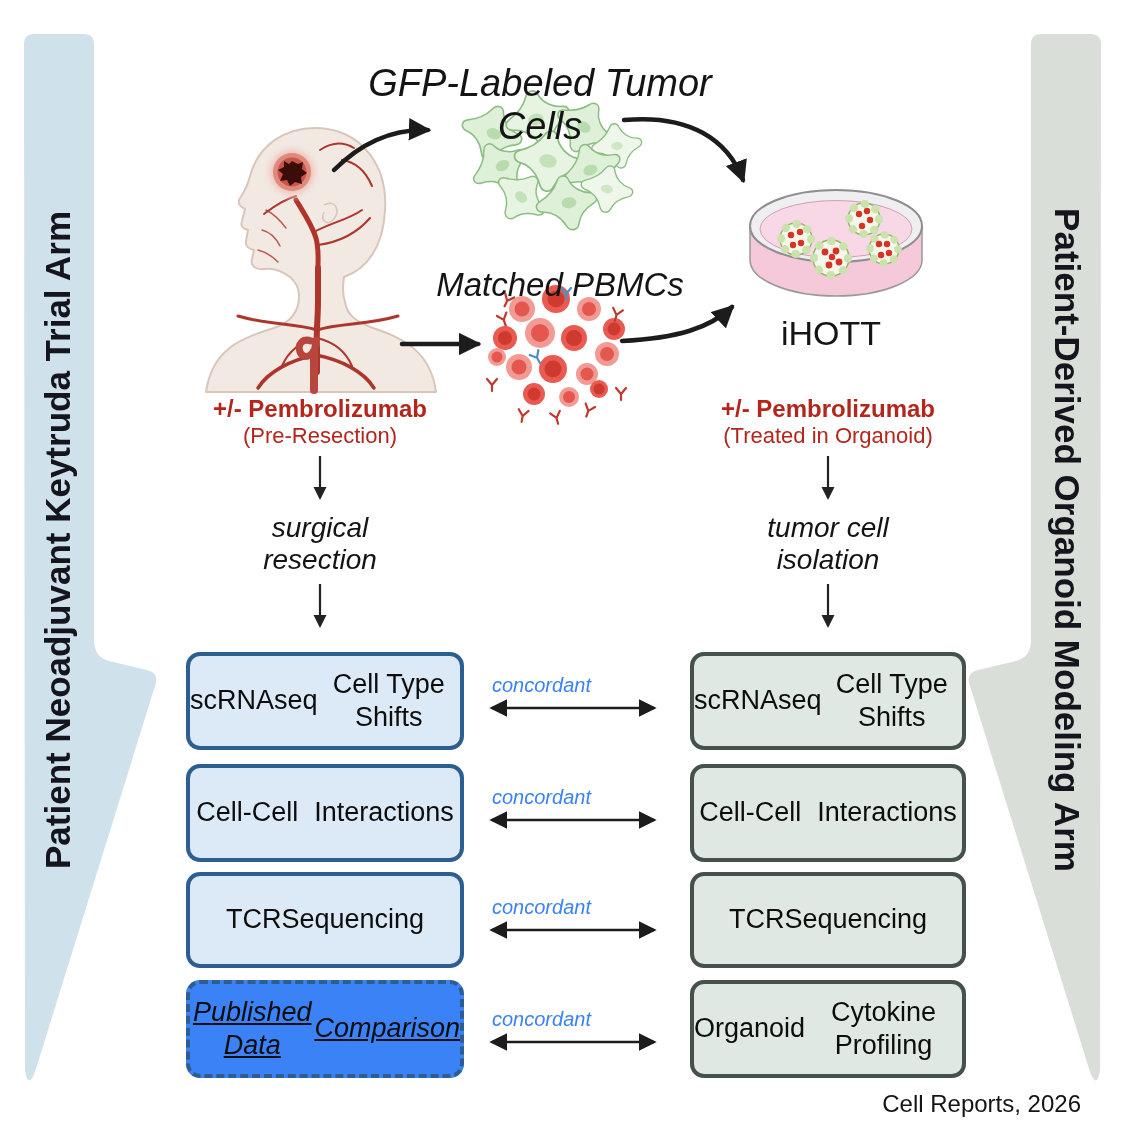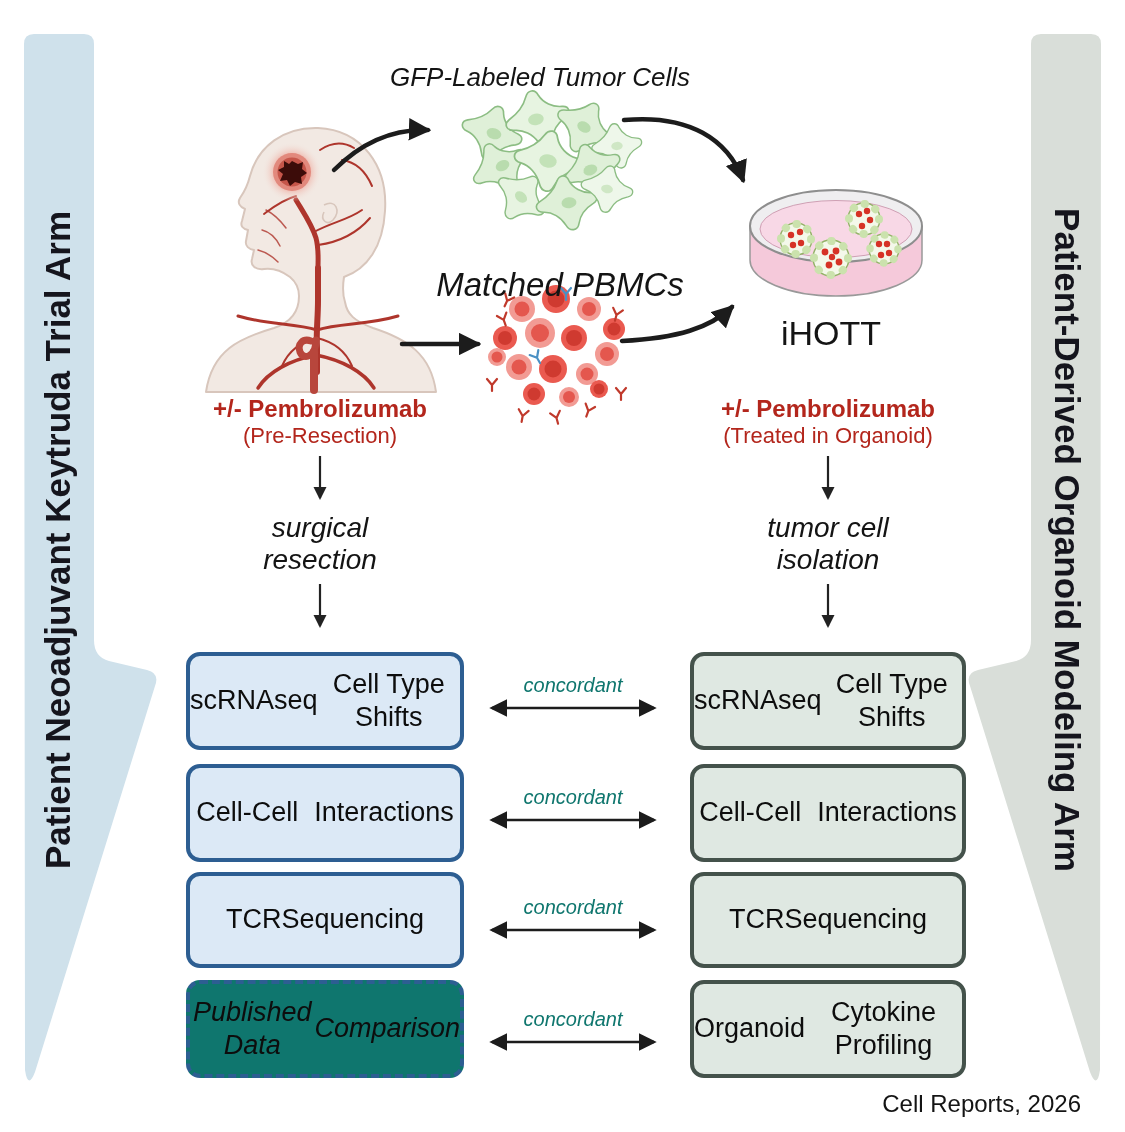--- a/index.html
+++ b/index.html
@@ -9,49 +9,49 @@
   svg.layer{pointer-events:none;}
 
   
   .banner-label{position:absolute;width:780px;height:72px;line-height:72px;text-align:center;
                 font-weight:bold;font-size:35px;color:#15151d;letter-spacing:0px;white-space:nowrap;}
   .banner-label.left{left:-332px;top:504px;transform:rotate(-90deg);}
   .banner-label.right{left:677px;top:504px;transform:rotate(90deg);}
 
   
   .flabel{position:absolute;text-align:center;}
-  .gfp{left:340px;top:62px;width:400px;font-size:26px;font-style:italic;color:#141414;}
+  .gfp{left:340px;top:62px;width:400px;font-size:38px;font-style:italic;color:#141414;}
   .pbmc{left:420px;top:266px;width:280px;font-size:33px;font-style:italic;color:#141414;}
   .ihott{left:741px;top:314px;width:180px;font-size:34px;color:#141414;}
   .treatment{line-height:1.1;}
   .treatment .l1{display:block;font-weight:bold;font-size:24px;color:#b3261c;}
   .treatment .l2{display:block;font-size:22px;color:#b3261c;margin-top:2px;}
   .treatment.left{left:170px;top:396px;width:300px;}
   .treatment.right{left:678px;top:396px;width:300px;}
   .step{font-size:28px;font-style:italic;line-height:1.15;color:#141414;}
   .step.left{left:220px;top:512px;width:200px;}
   .step.right{left:728px;top:512px;width:200px;}
   .step span{display:block;}
 
   
   .box{position:absolute;box-sizing:border-box;border-radius:14px;display:flex;flex-direction:row;
        align-items:center;justify-content:center;text-align:center;font-size:27px;line-height:1.24;color:#0d0d0d;}
   .box.blue{background:#dce9f6;border:4px solid #2d5e92;}
   .box.green{background:#dfe8e2;border:4px solid #44524b;}
-  .box.dashed{background:#0f766e;border:4px dashed #2d5e92;font-style:italic;}
+  .box.dashed{background:#3b82f6;border:4px dashed #2d5e92;font-style:italic;text-decoration:underline;}
   .box span{display:block;}
   .col-left{left:186px;width:278px;}
   .col-right{left:690px;width:276px;}
   .row0{top:652px;height:98px;}
   .row1{top:764px;height:98px;gap:16px;}
   .row2{top:872px;height:96px;}
   .row3{top:980px;height:98px;}
 
-  .concordant{position:absolute;left:492px;width:162px;text-align:center;font-size:20px;
-              font-style:italic;color:#0f766e;}
+  .concordant{position:absolute;left:492px;width:162px;font-size:20px;
+              font-style:italic;color:#3b82f6;}
   .c0{top:674px;} .c1{top:786px;} .c2{top:896px;} .c3{top:1008px;}
 
   .credit{position:absolute;right:44px;top:1090px;font-size:24px;color:#141414;}
 </style>
 </head>
 <body>
 
 <div class="canvas">
 
   <svg class="layer" viewBox="0 0 1125 1132">

